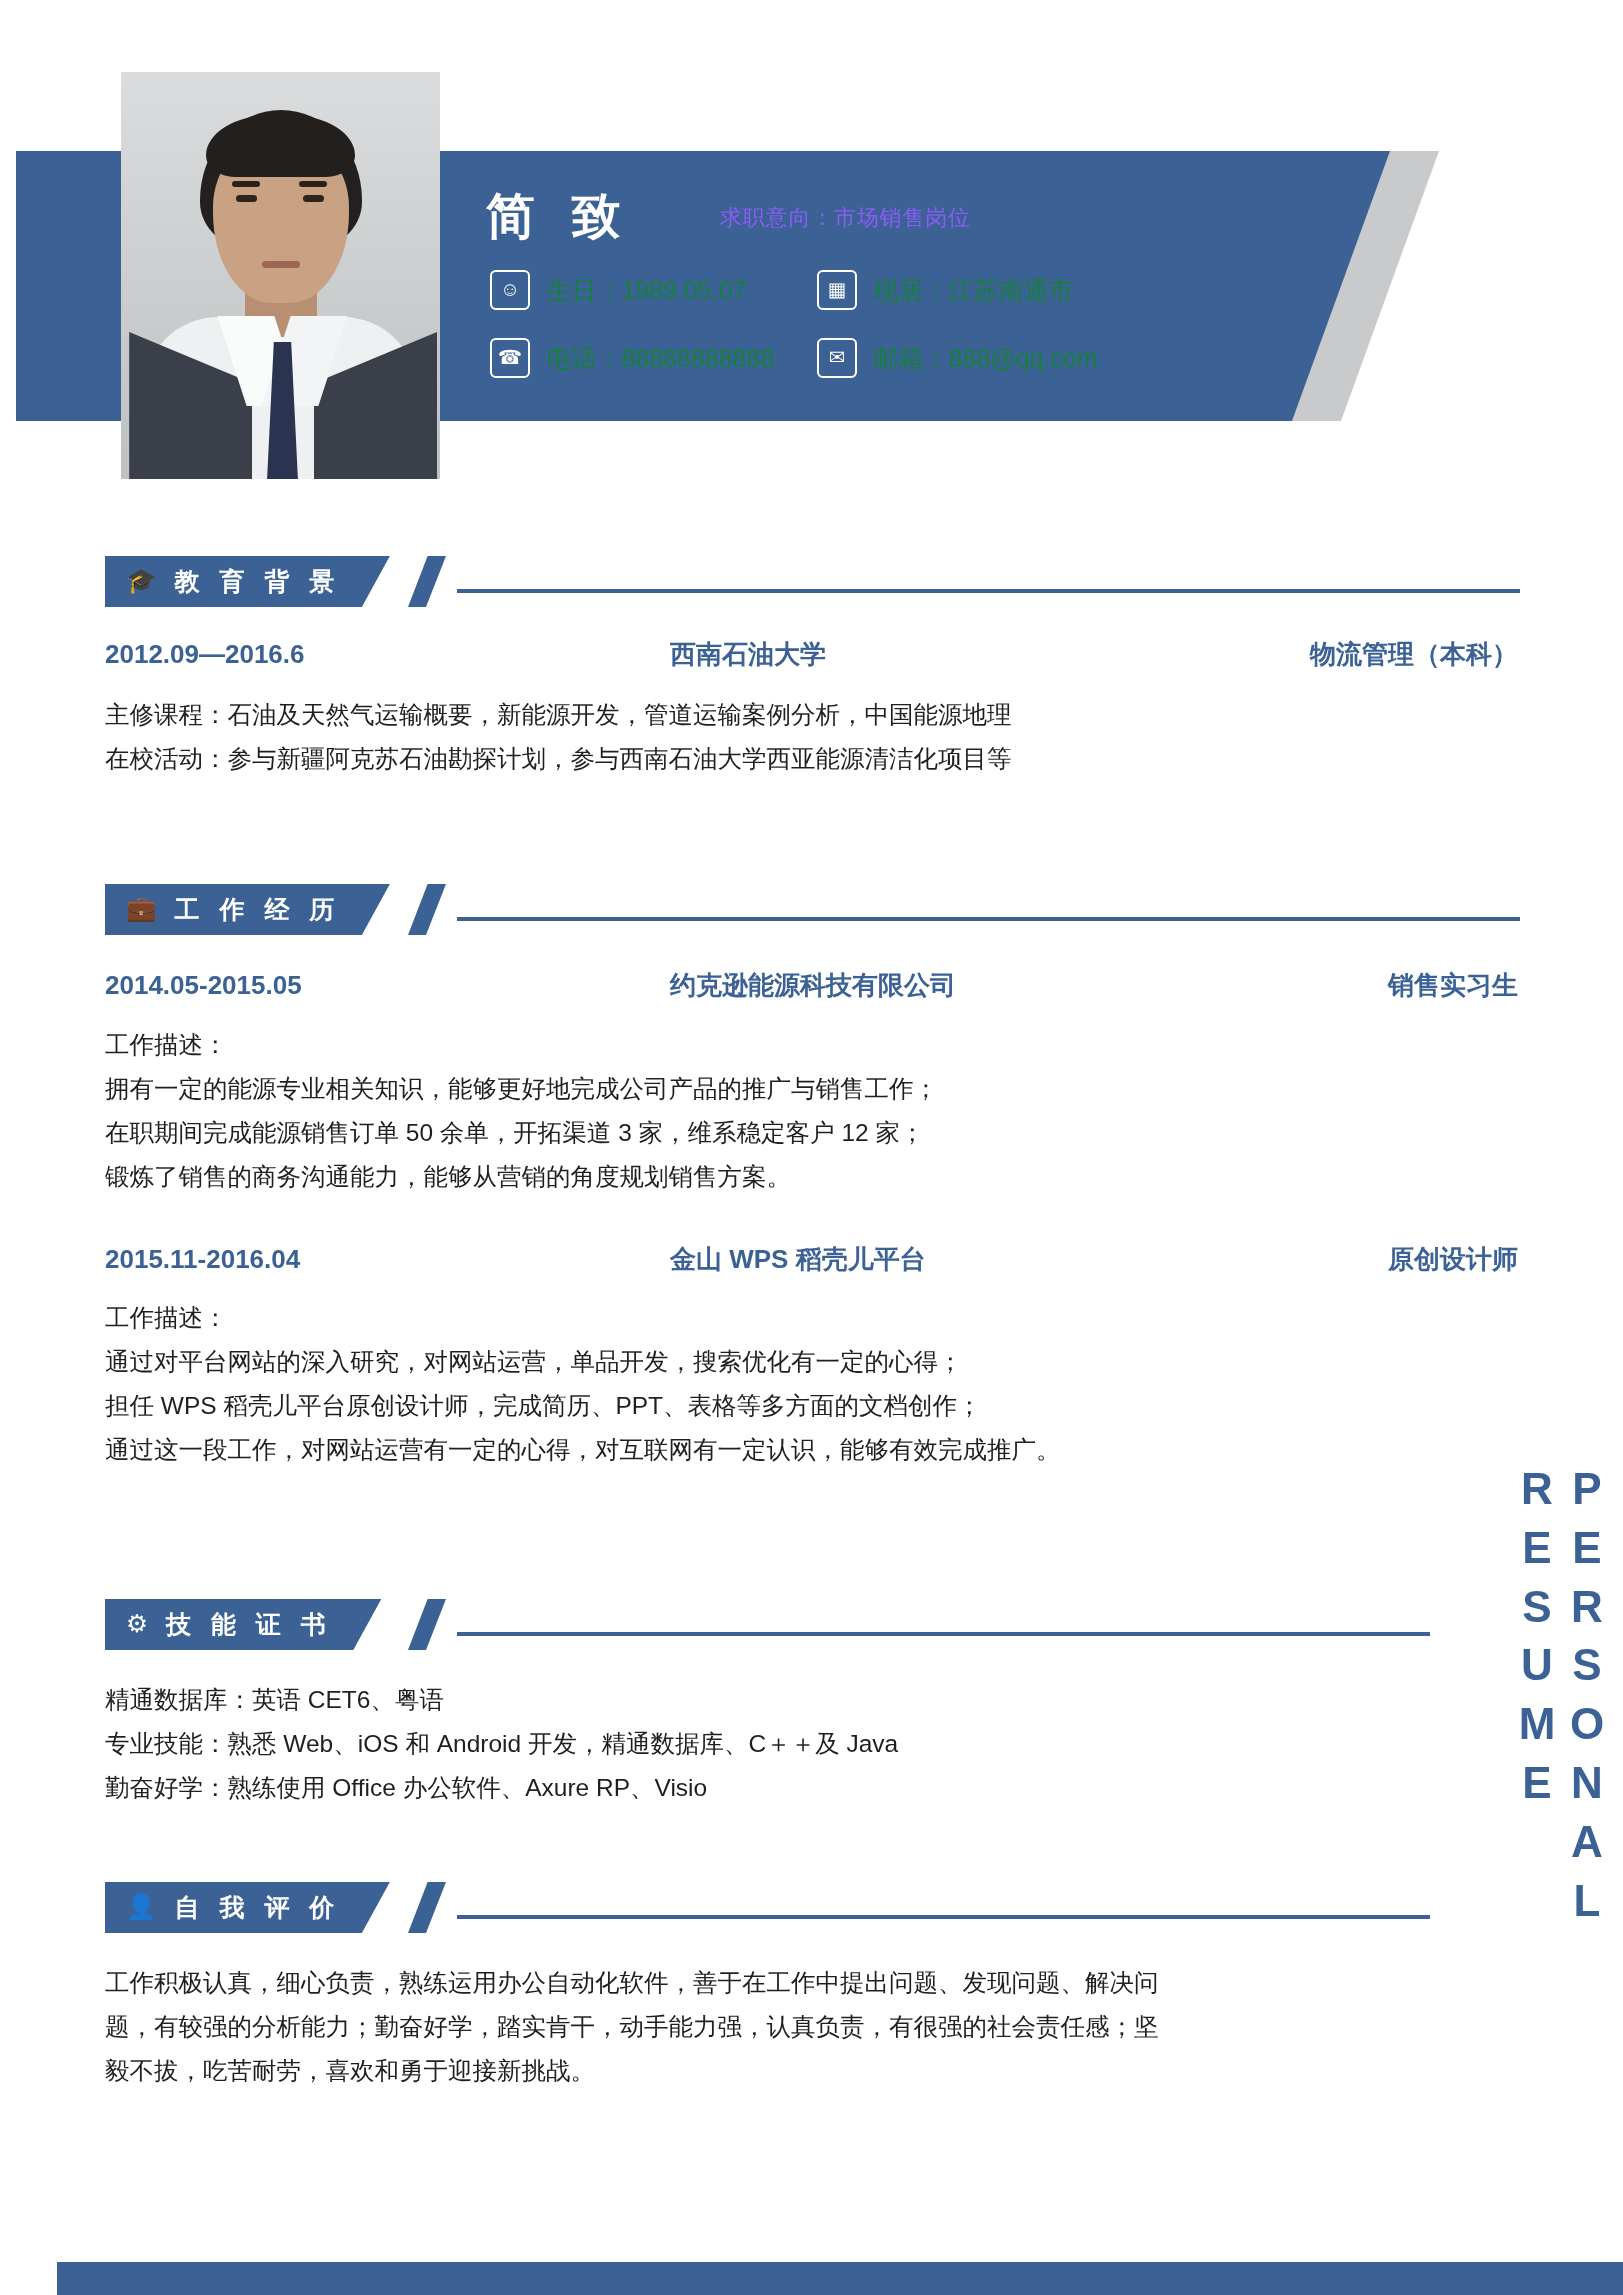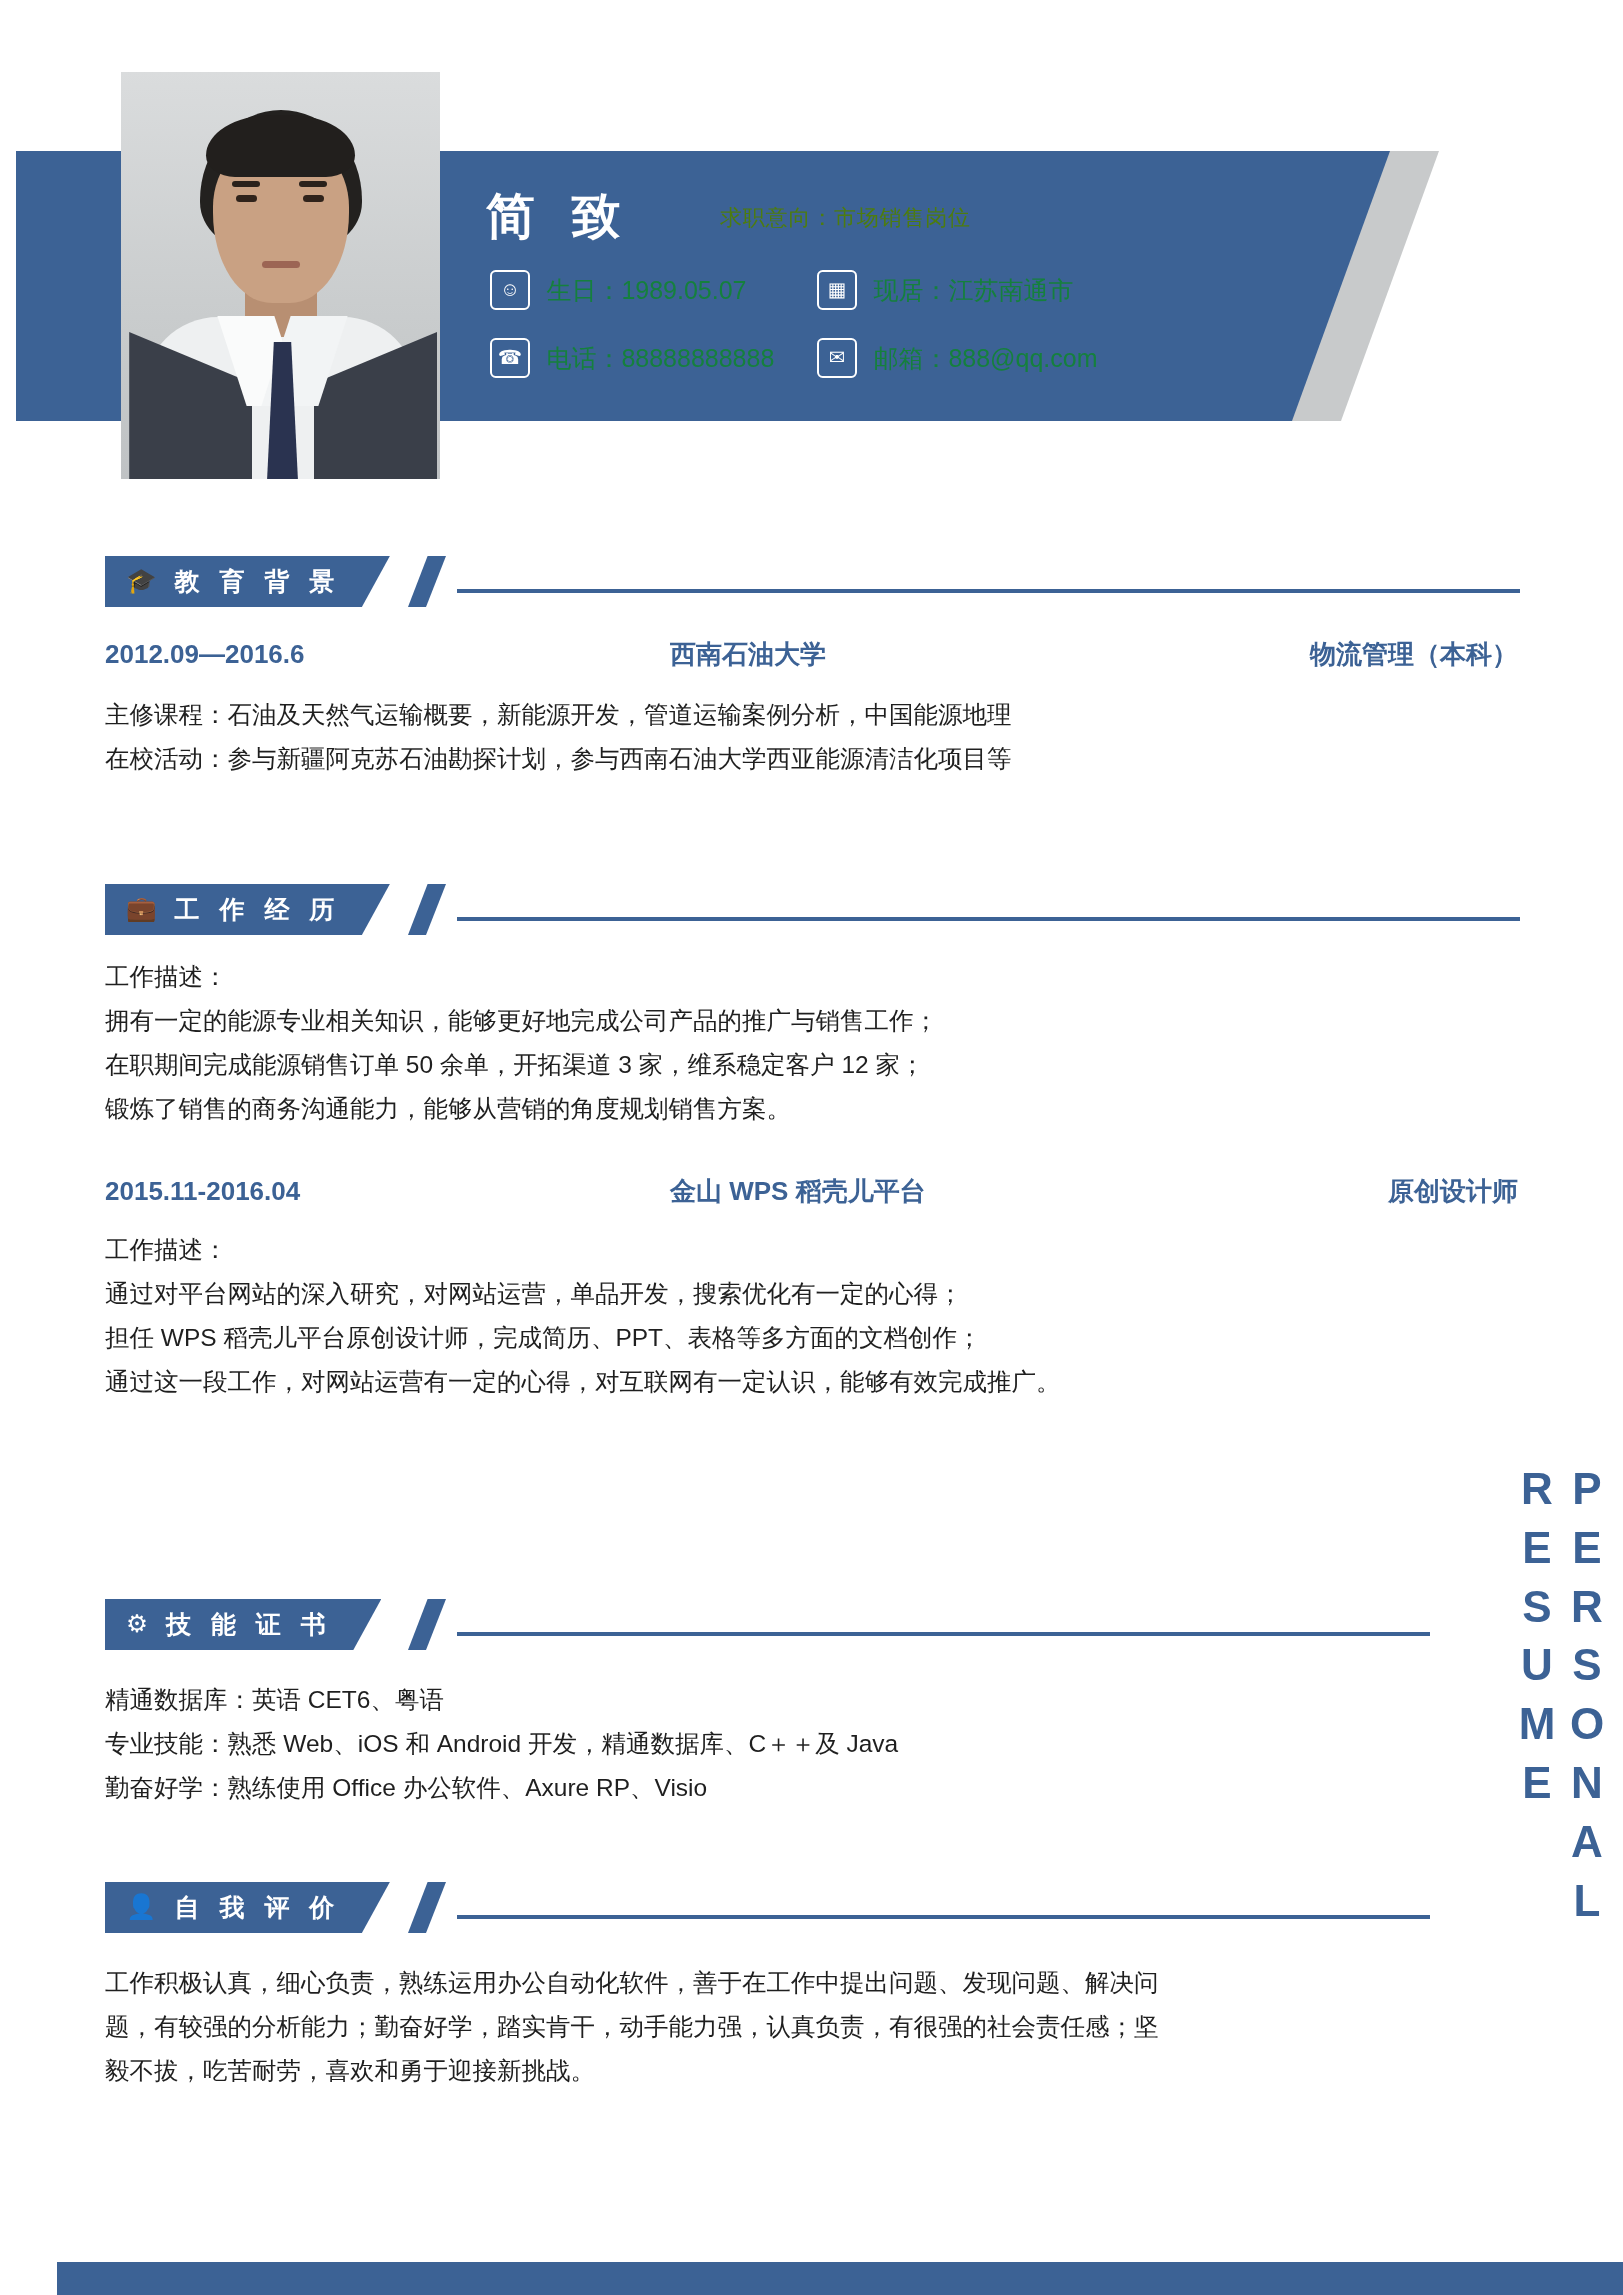--- a/index.html
+++ b/index.html
@@ -166,21 +166,21 @@
     font-size: 49px;
     font-weight: bold;
     color: #ffffff;
     letter-spacing: 11.5px;
   }
   .objective {
     position: absolute;
     left: 704px;
     top: 203px;
     font-size: 22px;
-    color: #4d7c0f;
+    color: #8b5cf6;
     letter-spacing: 0.8px;
   }
   .contact-grid {
     position: absolute;
     left: 474px;
     top: 270px;
     width: 704px;
   }
   .c-row {
     display: flex;
@@ -396,20 +396,25 @@
 <div class="section" style="top:884px;">
   <div class="section-head">
     <div class="sh-tab">
       <span class="sh-icon">💼</span>
       <span class="sh-title">工 作 经 历</span>
     </div>
     <div class="sh-arrow" style="left:303px;"></div>
     <div class="sh-rule" style="left:352px; right:0;"></div>
   </div>
 
+  <div class="entry-row" style="margin-top:33px;">
+    <span class="e-date">2014.05-2015.05</span>
+    <span class="e-org">约克逊能源科技有限公司</span>
+    <span class="e-role">销售实习生</span>
+  </div>
   <div class="body-text" style="margin-top:19.6px;">
     <div>工作描述：</div>
     <div>拥有一定的能源专业相关知识，能够更好地完成公司产品的推广与销售工作；</div>
     <div>在职期间完成能源销售订单 50 余单，开拓渠道 3 家，维系稳定客户 12 家；</div>
     <div>锻炼了销售的商务沟通能力，能够从营销的角度规划销售方案。</div>
   </div>
 
   <div class="entry-row" style="margin-top:43px;">
     <span class="e-date">2015.11-2016.04</span>
     <span class="e-org">金山 WPS 稻壳儿平台</span>

